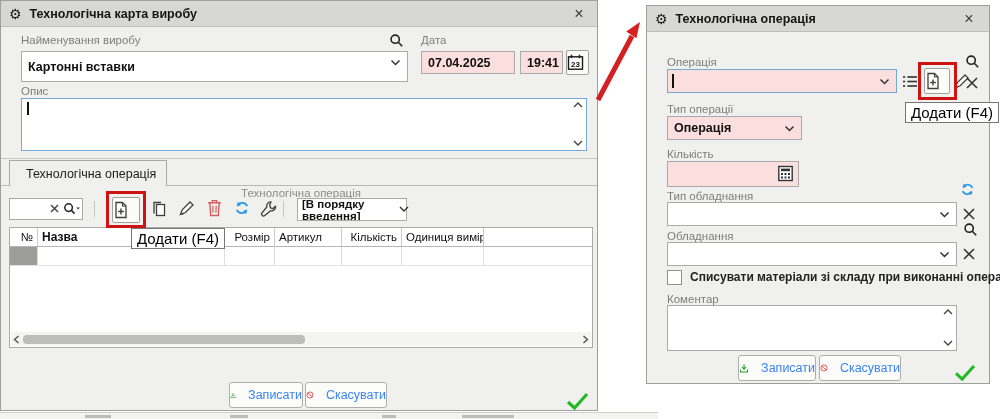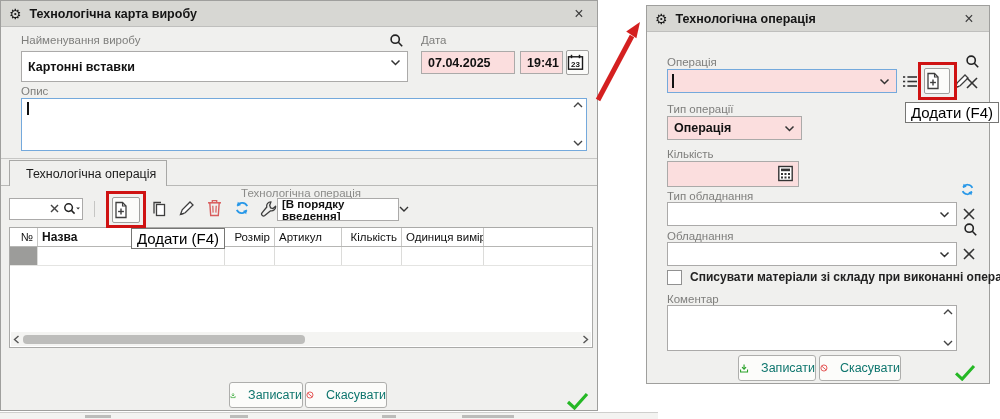--- a/index.html
+++ b/index.html
@@ -16,21 +16,21 @@
   .lbl{position:absolute;font-size:11.5px;color:#7e7e7c;white-space:nowrap}
   .fld{position:absolute;background:#fff;border:1px solid #abaaa9;box-sizing:border-box;
        display:flex;align-items:center;font-size:12.5px;color:#111;padding:0 6px;overflow:hidden}
   .pink{background:#fbdede}
   .bfoc{border-color:#74a9dc}
   .bold{font-weight:bold}
   .ibtn{position:absolute;display:flex;align-items:center;justify-content:center}
   .btnb{position:absolute;background:#fbfbf9;border:1px solid #a0a09e;border-radius:2px;
         display:flex;align-items:center;justify-content:flex-start;box-sizing:border-box}
   .pbtn{position:absolute;background:#fcfcfa;border:1px solid #aeaeac;border-radius:3px;
-        display:flex;align-items:center;justify-content:space-between;gap:12px;font-size:12.5px;color:#0f766e;box-sizing:border-box}
+        display:flex;align-items:center;justify-content:space-between;gap:12px;font-size:12.5px;color:#3b82f6;box-sizing:border-box}
   .redbox{position:absolute;border:3px solid #cf1212;box-sizing:border-box;z-index:4}
   .tip{position:absolute;background:#fff;border:1px solid #767674;font-size:15px;color:#000;
        padding:1px 5px;white-space:nowrap;z-index:9}
   .cur{position:absolute;width:1.5px;background:#111}
   .vsep{position:absolute;width:1px;background:#c6c6c4}
   .hrow{display:flex;height:19px;border-bottom:1px solid #b6b6b4;box-sizing:border-box}
   .hcell{box-sizing:border-box;border-right:1px solid #c9c9c7;font-size:11.5px;color:#111;
          display:flex;align-items:center;padding:0 4px;height:100%;white-space:nowrap;overflow:hidden}
   .drow{display:flex;height:19px;border-bottom:1px solid #e4e4e2;box-sizing:border-box}
   .dcell{box-sizing:border-box;border-right:1px solid #dcdcda;height:100%}
@@ -173,21 +173,21 @@
       <polygon points="12.2,14.2 12.9,9.5 8.9,10.9" fill="#2898e8"></polygon>
     </svg>
   </div>
   <div class="ibtn" style="left:259px;top:199px">
     <svg width="17" height="17" viewBox="0 0 17 17">
       <path d="M11,1.8 a4.2,4.2 0 0 0 -4.2,5.2 L2,12.8 a2,2 0 0 0 2.8,2.8 l5.8,-4.8 a4.2,4.2 0 0 0 5,-4.6 l-2.6,2.4 -2.5,-0.8 -0.8,-2.5 z" fill="none" stroke="#3e3e3e" stroke-width="1.3" stroke-linejoin="round"></path>
     </svg>
   </div>
   <div class="vsep" style="left:282px;top:200px;height:16px"></div>
 
-  <div class="fld" style="left:276px;top:197px;width:122px;height:23px;padding:0 4px">
+  <div class="fld" style="left:296px;top:197px;width:110px;height:23px;padding:0 4px">
     <span style="font-weight:bold;font-size:11.5px">[В порядку введення]</span>
   </div>
   <div class="ibtn" style="left:398px;top:205px">
     <svg width="10" height="6" viewBox="0 0 10 6">
         <polyline points="1,1 5,5 9,1" fill="none" stroke="#333" stroke-width="1.4"></polyline>
       </svg>
   </div>
 
   <div class="abs" style="left:8px;top:226px;width:584px;height:121px;background:#fff;border:1px solid #aaaaa8;box-sizing:border-box">
     <div class="hrow">

